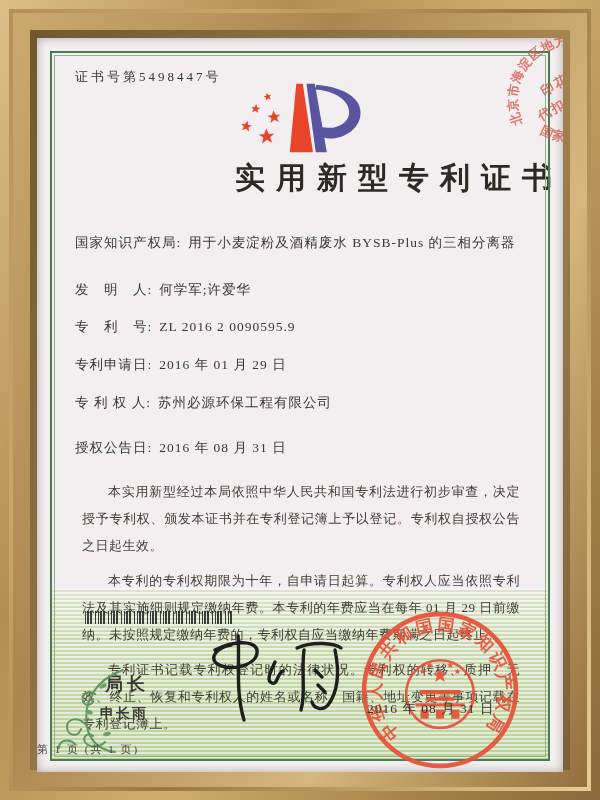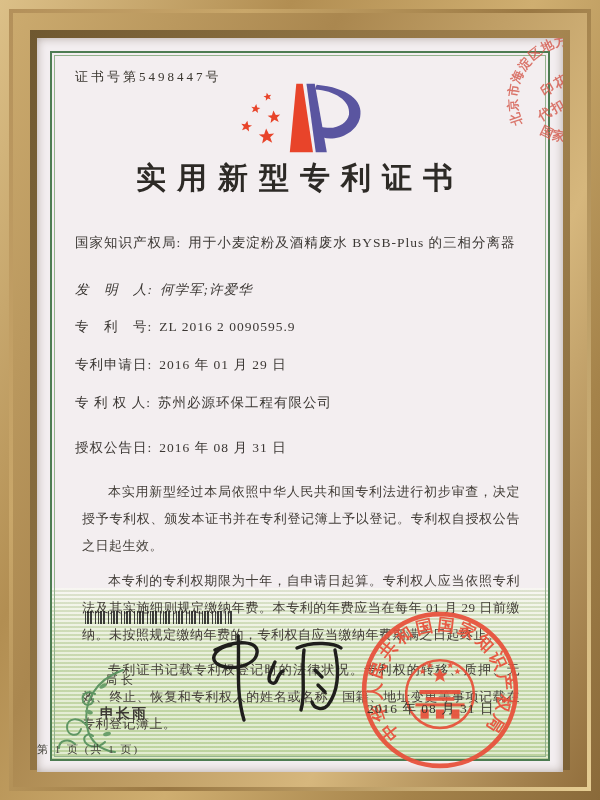--- a/index.html
+++ b/index.html
@@ -22,36 +22,36 @@
 
   
   .greenzone{position:absolute;left:15px;right:15px;top:550px;bottom:13px;z-index:1;
      background:linear-gradient(180deg,#f2efe8 0,#e8ecd8 10%,#dbe5c4 30%,#cfdfb3 70%,#c9dcab 100%);}
   .greenzone::after{content:"";position:absolute;inset:0;
      background:repeating-linear-gradient(180deg,rgba(255,255,255,.45) 0 2px,rgba(120,160,88,.16) 2px 4px);}
 
   .txt{position:absolute;color:#3b3733;}
   .certno{left:38px;top:30px;font-size:13px;letter-spacing:3px;color:#3a362f;z-index:3;}
   .logo{position:absolute;left:191px;top:44px;width:144px;height:74px;z-index:3;}
-  .title{position:absolute;left:0;right:0;top:120px;text-align:center;font-size:30px;font-weight:600;
+  .title{position:absolute;left:0;right:0;top:120px;text-align:right;font-size:30px;font-weight:600;
          letter-spacing:11px;color:#2d2a26;z-index:3;}
 
   .field{position:absolute;left:38px;font-size:13.5px;letter-spacing:1px;color:#3b3733;z-index:3;white-space:nowrap;}
   .field .val{margin-left:7px;}
-  .f0{top:196px;} .f1{top:243px;font-style:italic;} .f2{top:280px;} .f3{top:318px;} .f4{top:356px;} .f5{top:401px;}
+  .f0{top:196px;} .f1{top:243px;} .f2{top:280px;} .f3{top:318px;} .f4{top:356px;} .f5{top:401px;}
 
   .bodytext{position:absolute;left:37px;right:35px;top:432px;z-index:3;font-size:13px;line-height:27px;
             color:#423d37;text-align:justify;}
   .bodytext p{margin:8px;text-indent:2em;letter-spacing:.5px;}
 
   .barcode{position:absolute;left:48px;top:573px;width:148px;height:13px;z-index:4;opacity:.85;
      background:repeating-linear-gradient(90deg,#1e1e1e 0 1px,transparent 1px 2px,#1e1e1e 2px 4px,
      transparent 4px 5px,#1e1e1e 5px 7px,transparent 7px 10px,#1e1e1e 10px 11px,transparent 11px 13px);}
 
-  .signer-title{position:absolute;left:68px;top:634px;font-size:12px;font-weight:400;letter-spacing:4px;
+  .signer-title{position:absolute;left:68px;top:634px;font-size:18px;font-weight:700;letter-spacing:4px;
      color:#3c3a33;z-index:4;font-family:"Liberation Sans","DejaVu Sans",sans-serif;}
   .signer-name{position:absolute;left:63px;top:667px;font-size:14px;font-weight:700;letter-spacing:2px;
      color:#3c3a33;z-index:4;font-family:"Liberation Sans","DejaVu Sans",sans-serif;}
 
   .signature{position:absolute;left:148px;top:592px;width:170px;height:100px;z-index:4;}
 
   .seal{position:absolute;left:321px;top:570px;width:164px;height:164px;z-index:6;opacity:.93;}
   .seal-ring-text{font-size:16.5px;font-weight:700;letter-spacing:3px;fill:#e8503a;}
   .seal-date{position:absolute;left:330px;top:662px;font-size:13.5px;letter-spacing:1px;color:#38342e;z-index:7;}
 

